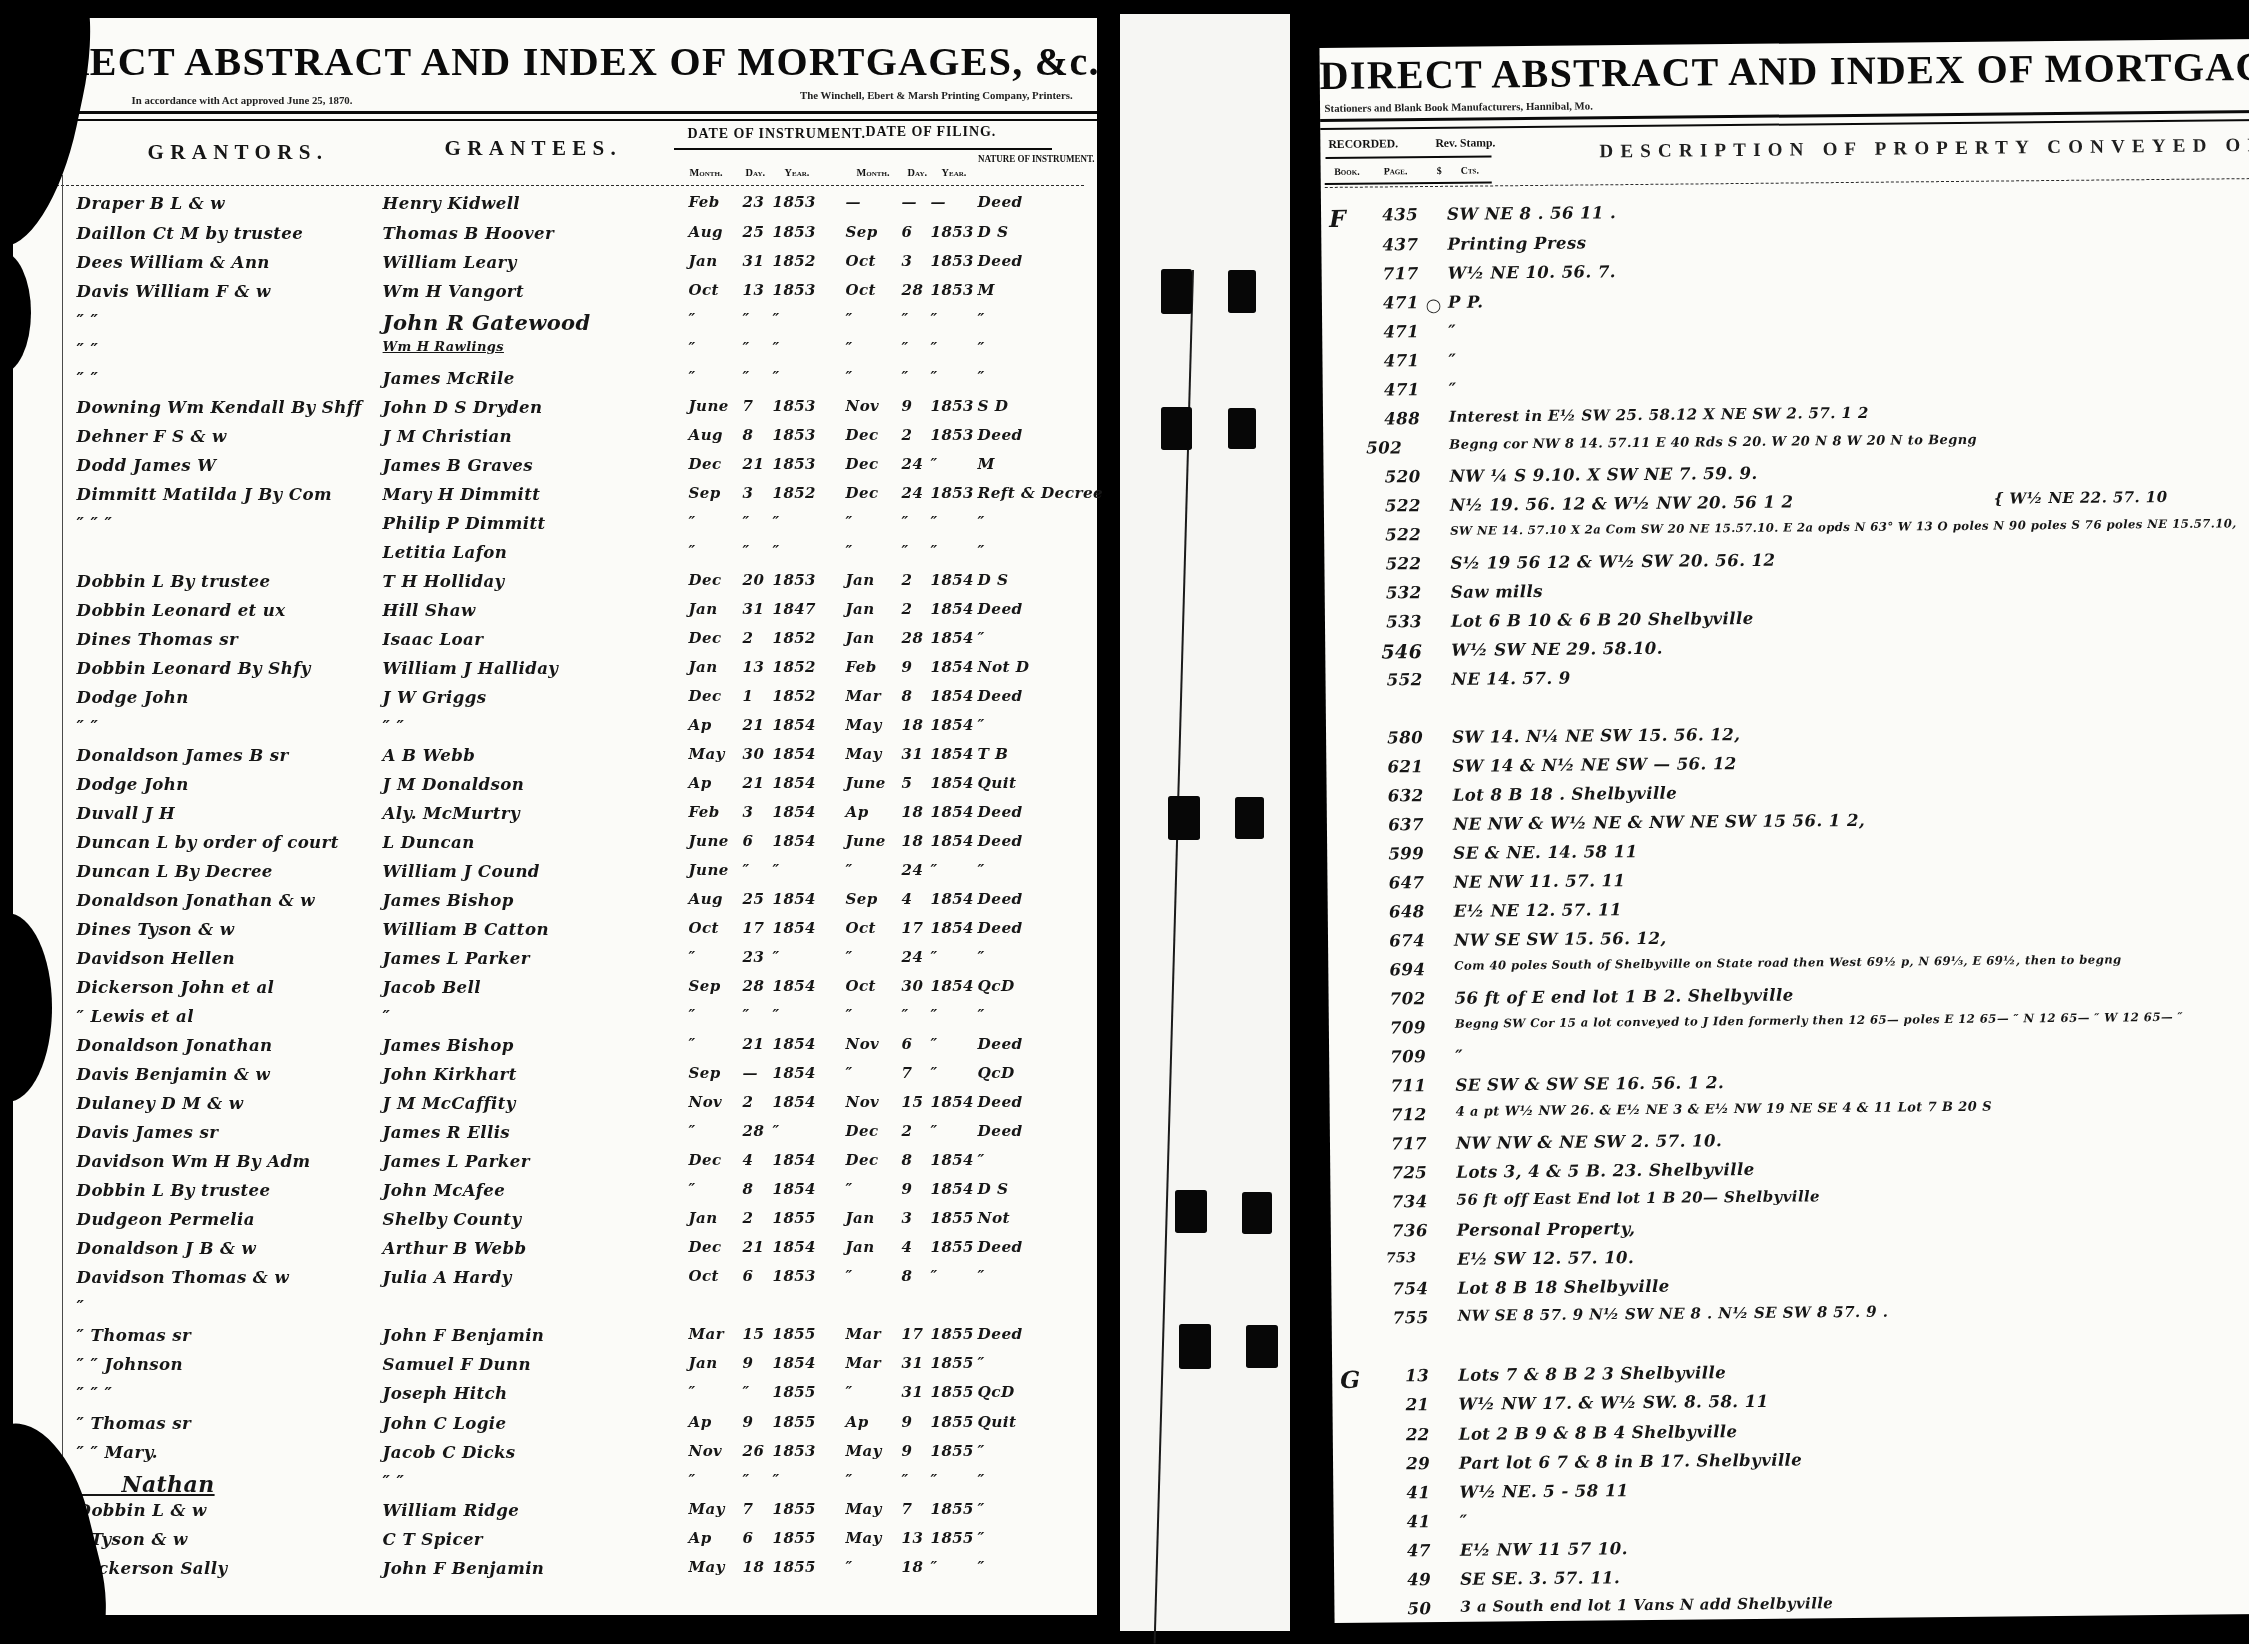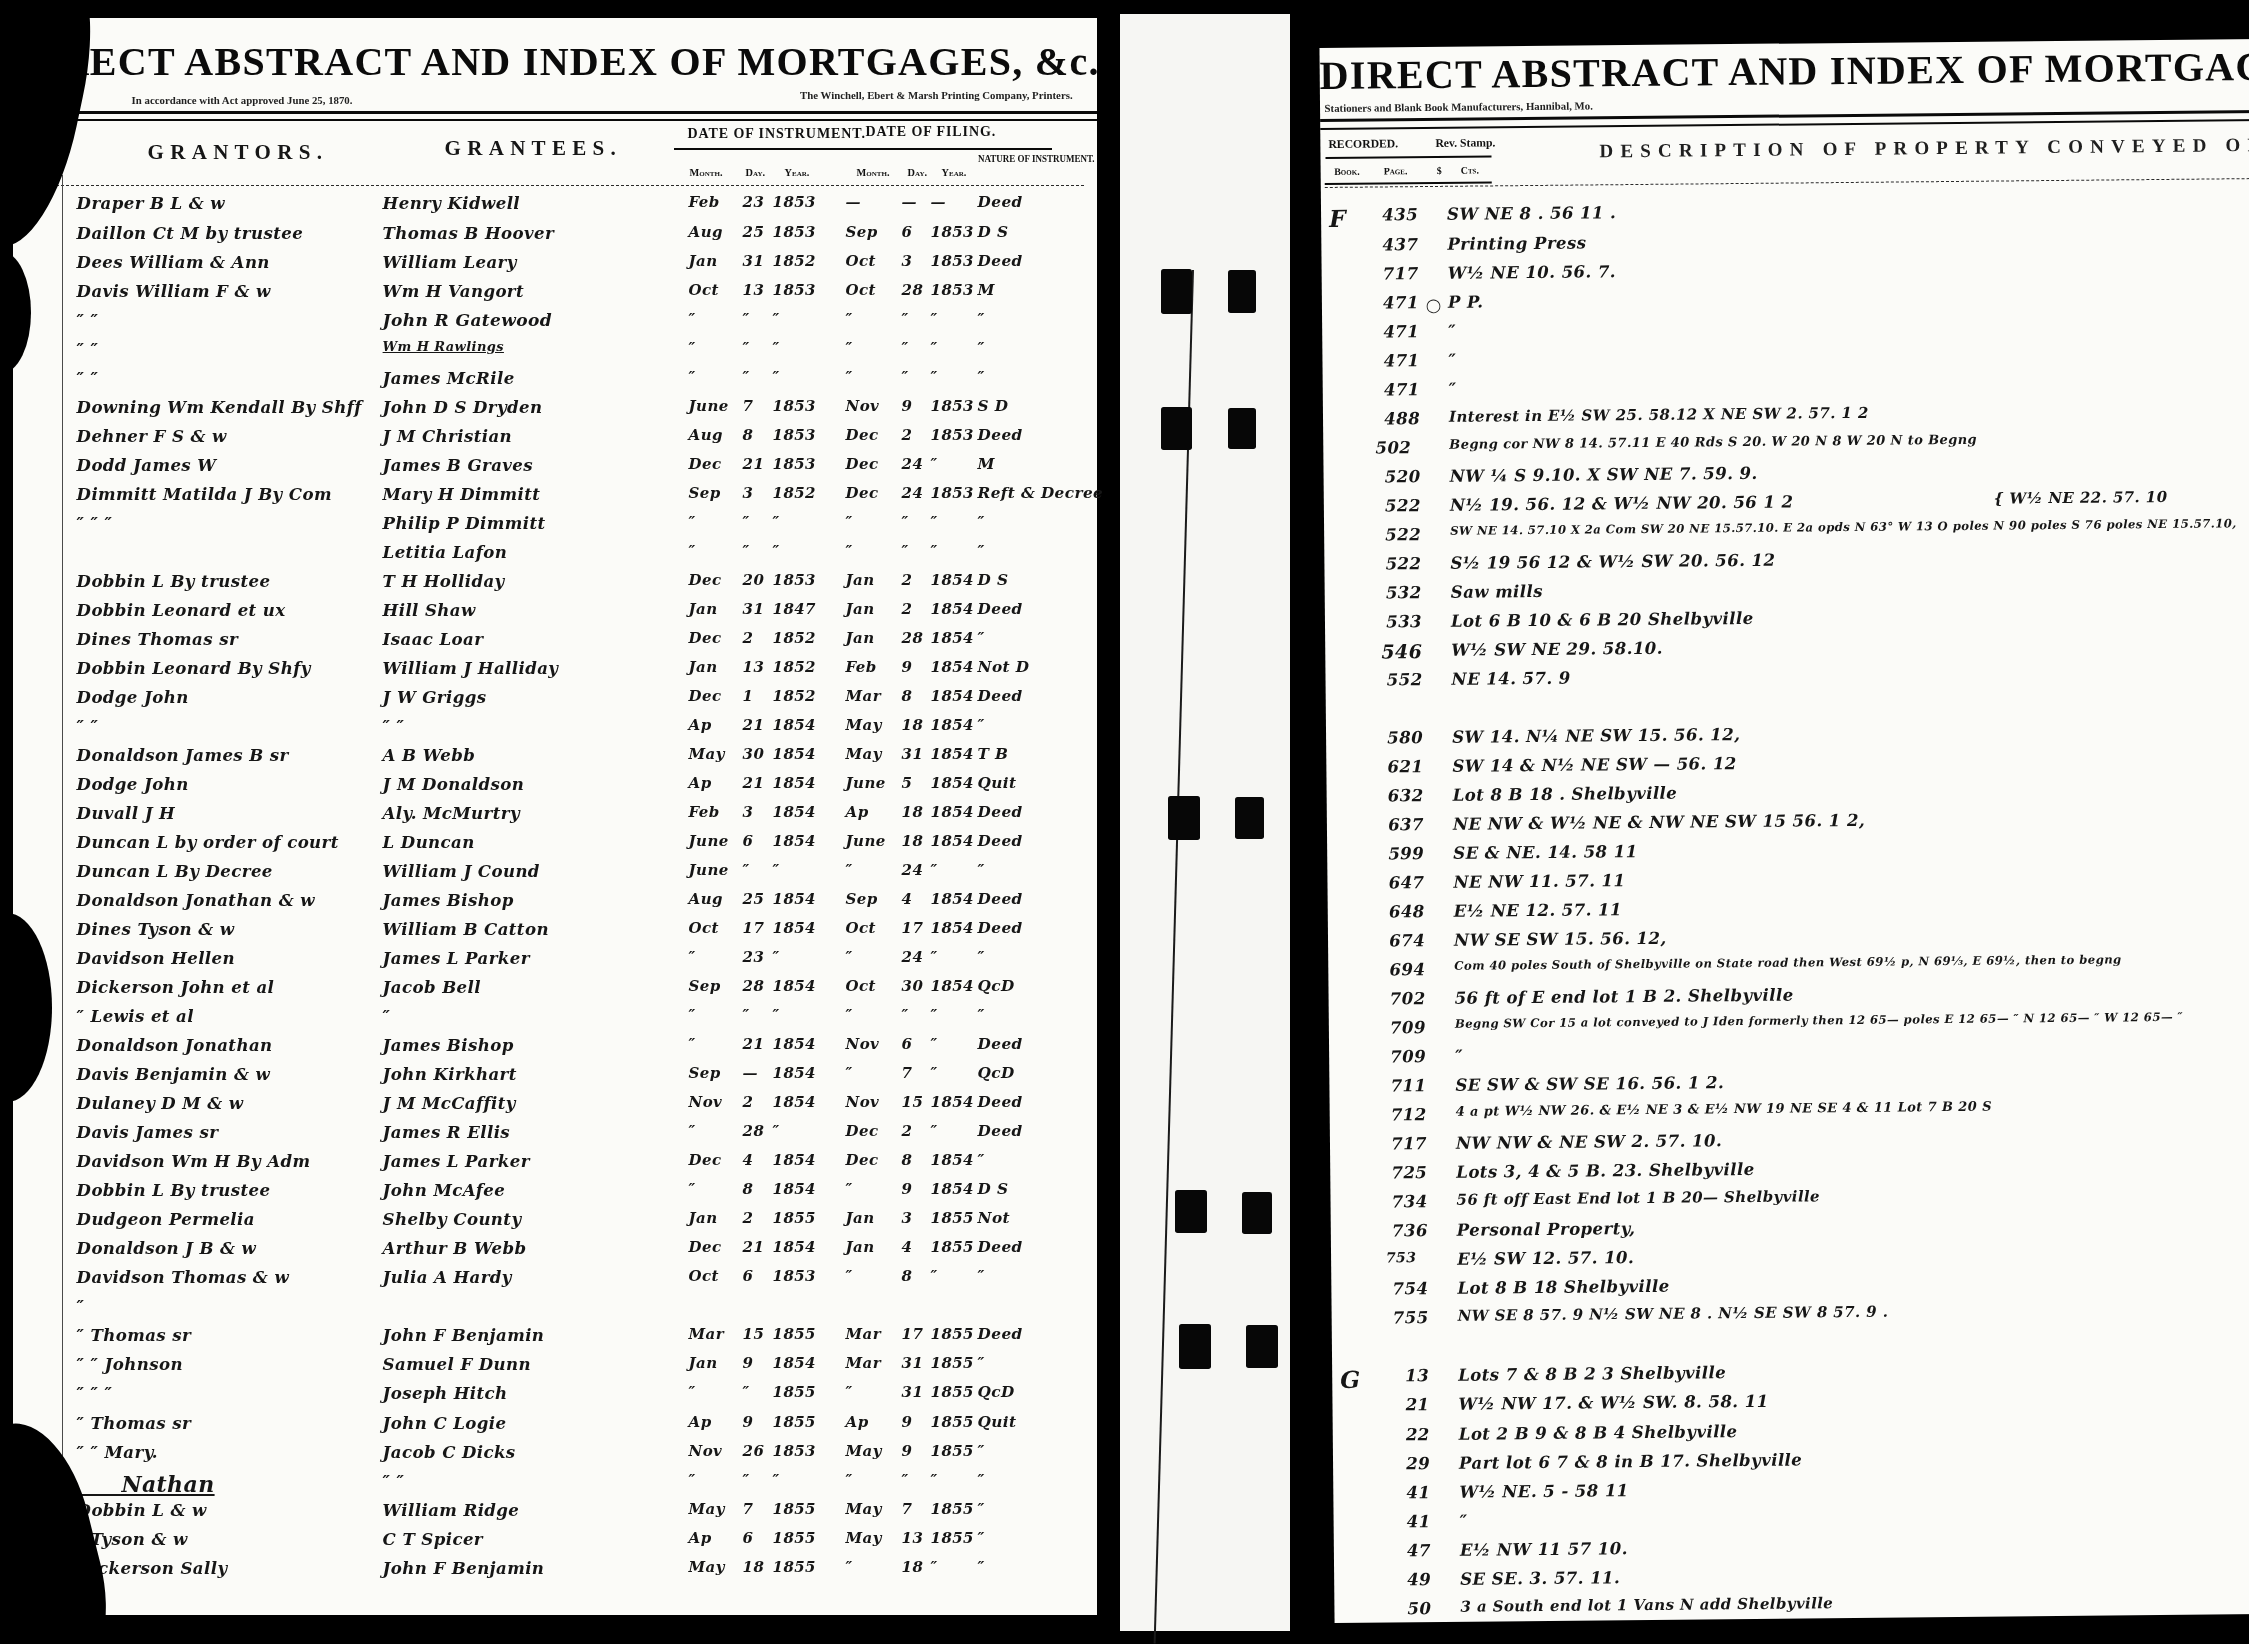--- a/index.html
+++ b/index.html
@@ -129,21 +129,21 @@
           <span class="abs hw" style="left: 676px; font-size: 15px;">Oct</span>
           <span class="abs hw" style="left: 730px; font-size: 15px;">13</span>
           <span class="abs hw" style="left: 760px; font-size: 15px;">1853</span>
           <span class="abs hw" style="left: 833px; font-size: 15px;">Oct</span>
           <span class="abs hw" style="left: 889px; font-size: 15px;">28</span>
           <span class="abs hw" style="left: 918px; font-size: 15px;">1853</span>
           <span class="abs hw" style="left: 965px; font-size: 15.3px;">M</span>
         </div>
         <div class="row" style="top: 292px;">
           <span class="abs hw" style="left: 64px; font-size: 16.6px;">″      ″</span>
-          <span class="abs hw" style="left: 370px; font-size: 17px;">John R Gatewood</span>
+          <span class="abs hw" style="left: 370px; font-size: 21px;">John R Gatewood</span>
           <span class="abs hw" style="left: 676px; font-size: 15px;">″</span>
           <span class="abs hw" style="left: 730px; font-size: 15px;">″</span>
           <span class="abs hw" style="left: 760px; font-size: 15px;">″</span>
           <span class="abs hw" style="left: 833px; font-size: 15px;">″</span>
           <span class="abs hw" style="left: 889px; font-size: 15px;">″</span>
           <span class="abs hw" style="left: 918px; font-size: 15px;">″</span>
           <span class="abs hw" style="left: 965px; font-size: 15.3px;">″</span>
         </div>
         <div class="row" style="top: 321px;">
           <span class="abs hw" style="left: 64px; font-size: 16.6px;">″      ″</span>
@@ -660,21 +660,21 @@
         </div>
         <div class="row" style="top: 332px;">
           <span class="abs hw" style="left: 43px; font-size: 16.6px; width: 54px; text-align: right;">471</span>
           <span class="abs hw" style="left: 126px; font-size: 16.6px;">″</span>
         </div>
         <div class="row" style="top: 361px;">
           <span class="abs hw" style="left: 43px; font-size: 16.6px; width: 54px; text-align: right;">488</span>
           <span class="abs hw" style="left: 126px; font-size: 15px;">Interest in E½ SW 25. 58.12 X   NE SW 2. 57. 1 2</span>
         </div>
         <div class="row" style="top: 390px;">
-          <span class="abs hw" style="left: 43px; font-size: 16.6px; width: 54px; text-align: center;">502</span>
+          <span class="abs hw" style="left: 43px; font-size: 16.6px; width: 54px; text-align: left;">502</span>
           <span class="abs hw" style="left: 126px; font-size: 13px;">Begng cor NW 8 14. 57.11 E 40 Rds S 20. W 20 N 8 W 20 N to Begng</span>
         </div>
         <div class="row" style="top: 419px;">
           <span class="abs hw" style="left: 43px; font-size: 16.6px; width: 54px; text-align: right;">520</span>
           <span class="abs hw" style="left: 126px; font-size: 16.6px;">NW ¼ S 9.10. X SW NE 7. 59. 9.</span>
         </div>
         <div class="row" style="top: 448px;">
           <span class="abs hw" style="left: 43px; font-size: 16.6px; width: 54px; text-align: right;">522</span>
           <span class="abs hw" style="left: 126px; font-size: 16.6px;">N½ 19. 56. 12 &amp; W½ NW 20. 56 1 2</span>
           <span class="abs hw" style="left: 670px; font-size: 15px;">{ W½ NE 22. 57. 10</span>

